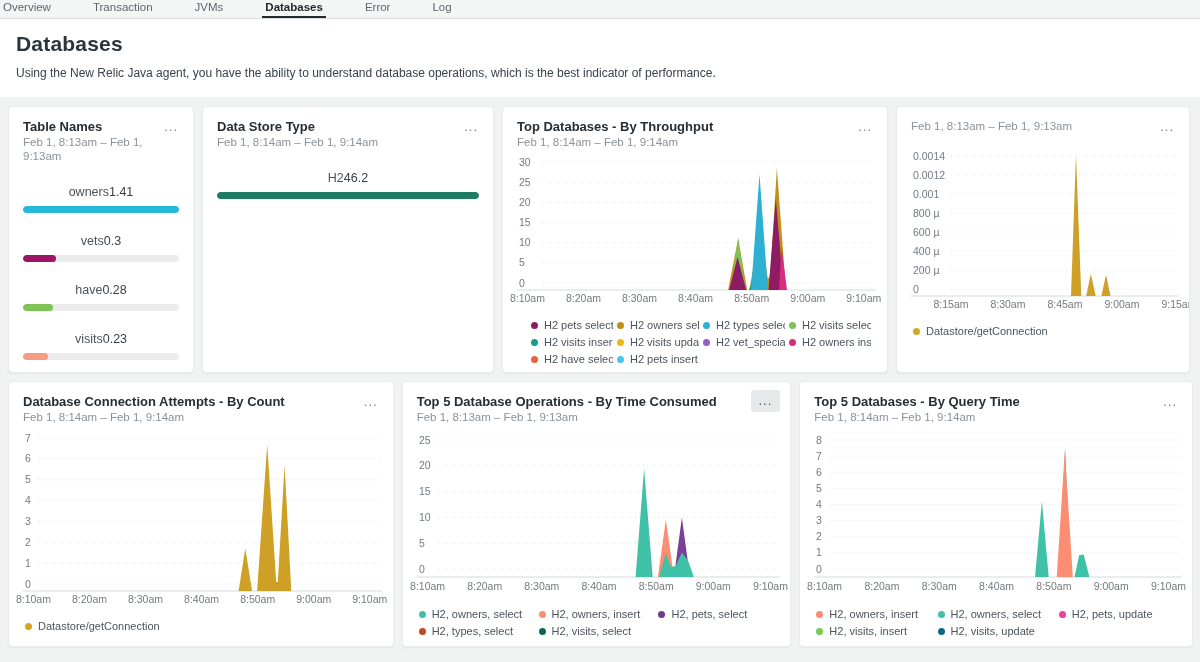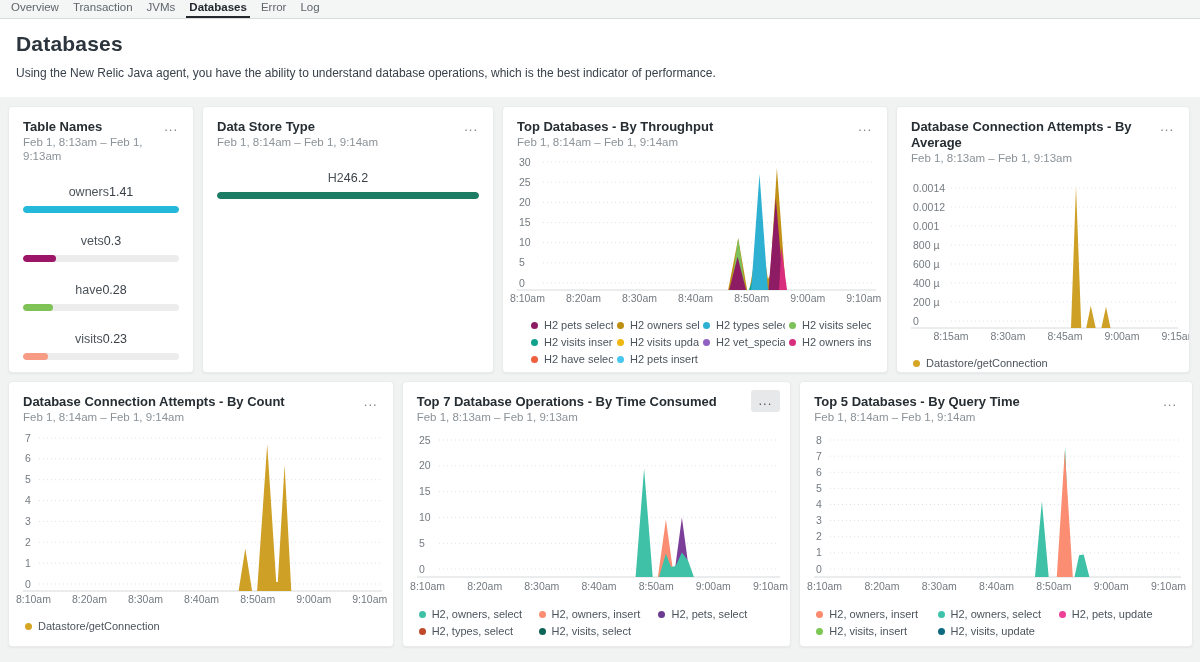--- a/index.html
+++ b/index.html
@@ -1,20 +1,20 @@
 <!DOCTYPE html>
 <html><head>
 <meta charset="utf-8">
 <style>
   * { margin:0; padding:0; box-sizing:border-box; }
   html,body { width:1200px; height:662px; overflow:hidden; }
   body { background:#f1f2f2; font-family:"Liberation Sans","DejaVu Sans",sans-serif; color:#2c353d; }
 
   
-  .nav { height:19px; background:#f4f5f5; border-bottom:1px solid #d9dbdb; display:flex; align-items:flex-end; padding-left:8px; }
+  .nav { height:19px; background:#f4f5f5; border-bottom:1px solid #d9dbdb; display:flex; align-items:flex-end; padding-left:0;gap:28px; }
   .nav-item { font-size:11.5px; color:#5f666c; padding:2px 3px 3px; margin-right:8px; cursor:pointer; border-bottom:2px solid transparent; }
   .nav-item.active { color:#23292e; font-weight:bold; border-bottom-color:#23292e; }
 
   
   .page-header { background:#ffffff; padding:13px 16px 17px; }
   .page-title { font-size:21px; font-weight:bold; color:#2c353d; letter-spacing:.2px; }
   .page-desc { margin-top:10px; font-size:12px; color:#39414a; }
 
   
   .main { padding:9px 7px 12px 8px; }
@@ -212,21 +212,20 @@
           </div>
           <div class="lg-item">
             <span class="lg-dot" style="background:#48c6ef"></span>
             <span>H2 pets insert</span>
           </div>
         </div>
     </div>
 
     <div class="card" style="width:294px">
       <div class="card-head">
-        <div class="card-title">Database Connection Attempts - By Average</div>
         <div class="card-sub">Feb 1, 8:13am – Feb 1, 9:13am</div>
         <div class="menu-btn">...</div>
       </div>
       <div class="plot">
           <svg width="294" height="180" viewBox="0 0 294 180">
             <line x1="54" x2="280" y1="154" y2="154" stroke="#dfe1e3" stroke-dasharray="1,3"></line>
             <text x="16" y="157.5" class="ytick">0</text>
             <line x1="54" x2="280" y1="135" y2="135" stroke="#dfe1e3" stroke-dasharray="1,3"></line>
             <text x="16" y="138.5" class="ytick">200 µ</text>
             <line x1="54" x2="280" y1="116" y2="116" stroke="#dfe1e3" stroke-dasharray="1,3"></line>
@@ -298,21 +297,21 @@
       <div class="legend" style="grid-template-columns: repeat(1, 1fr);">
           <div class="lg-item">
             <span class="lg-dot" style="background:#d5a623"></span>
             <span>Datastore/getConnection</span>
           </div>
         </div>
     </div>
 
     <div class="card" style="width:390px">
       <div class="card-head">
-        <div class="card-title">Top 7 Database Operations - By Time Consumed</div>
+        <div class="card-title">Top 5 Database Operations - By Time Consumed</div>
         <div class="card-sub">Feb 1, 8:13am – Feb 1, 9:13am</div>
         <div class="menu-btn boxed">...</div>
       </div>
       <div class="plot">
           <svg width="390" height="172" viewBox="0 0 390 172">
             <line x1="36" x2="376" y1="143" y2="143" stroke="#dfe1e3" stroke-dasharray="1,3"></line>
             <text x="16" y="146.5" class="ytick">0</text>
             <line x1="36" x2="376" y1="117.2" y2="117.2" stroke="#dfe1e3" stroke-dasharray="1,3"></line>
             <text x="16" y="120.7" class="ytick">5</text>
             <line x1="36" x2="376" y1="91.4" y2="91.4" stroke="#dfe1e3" stroke-dasharray="1,3"></line>

